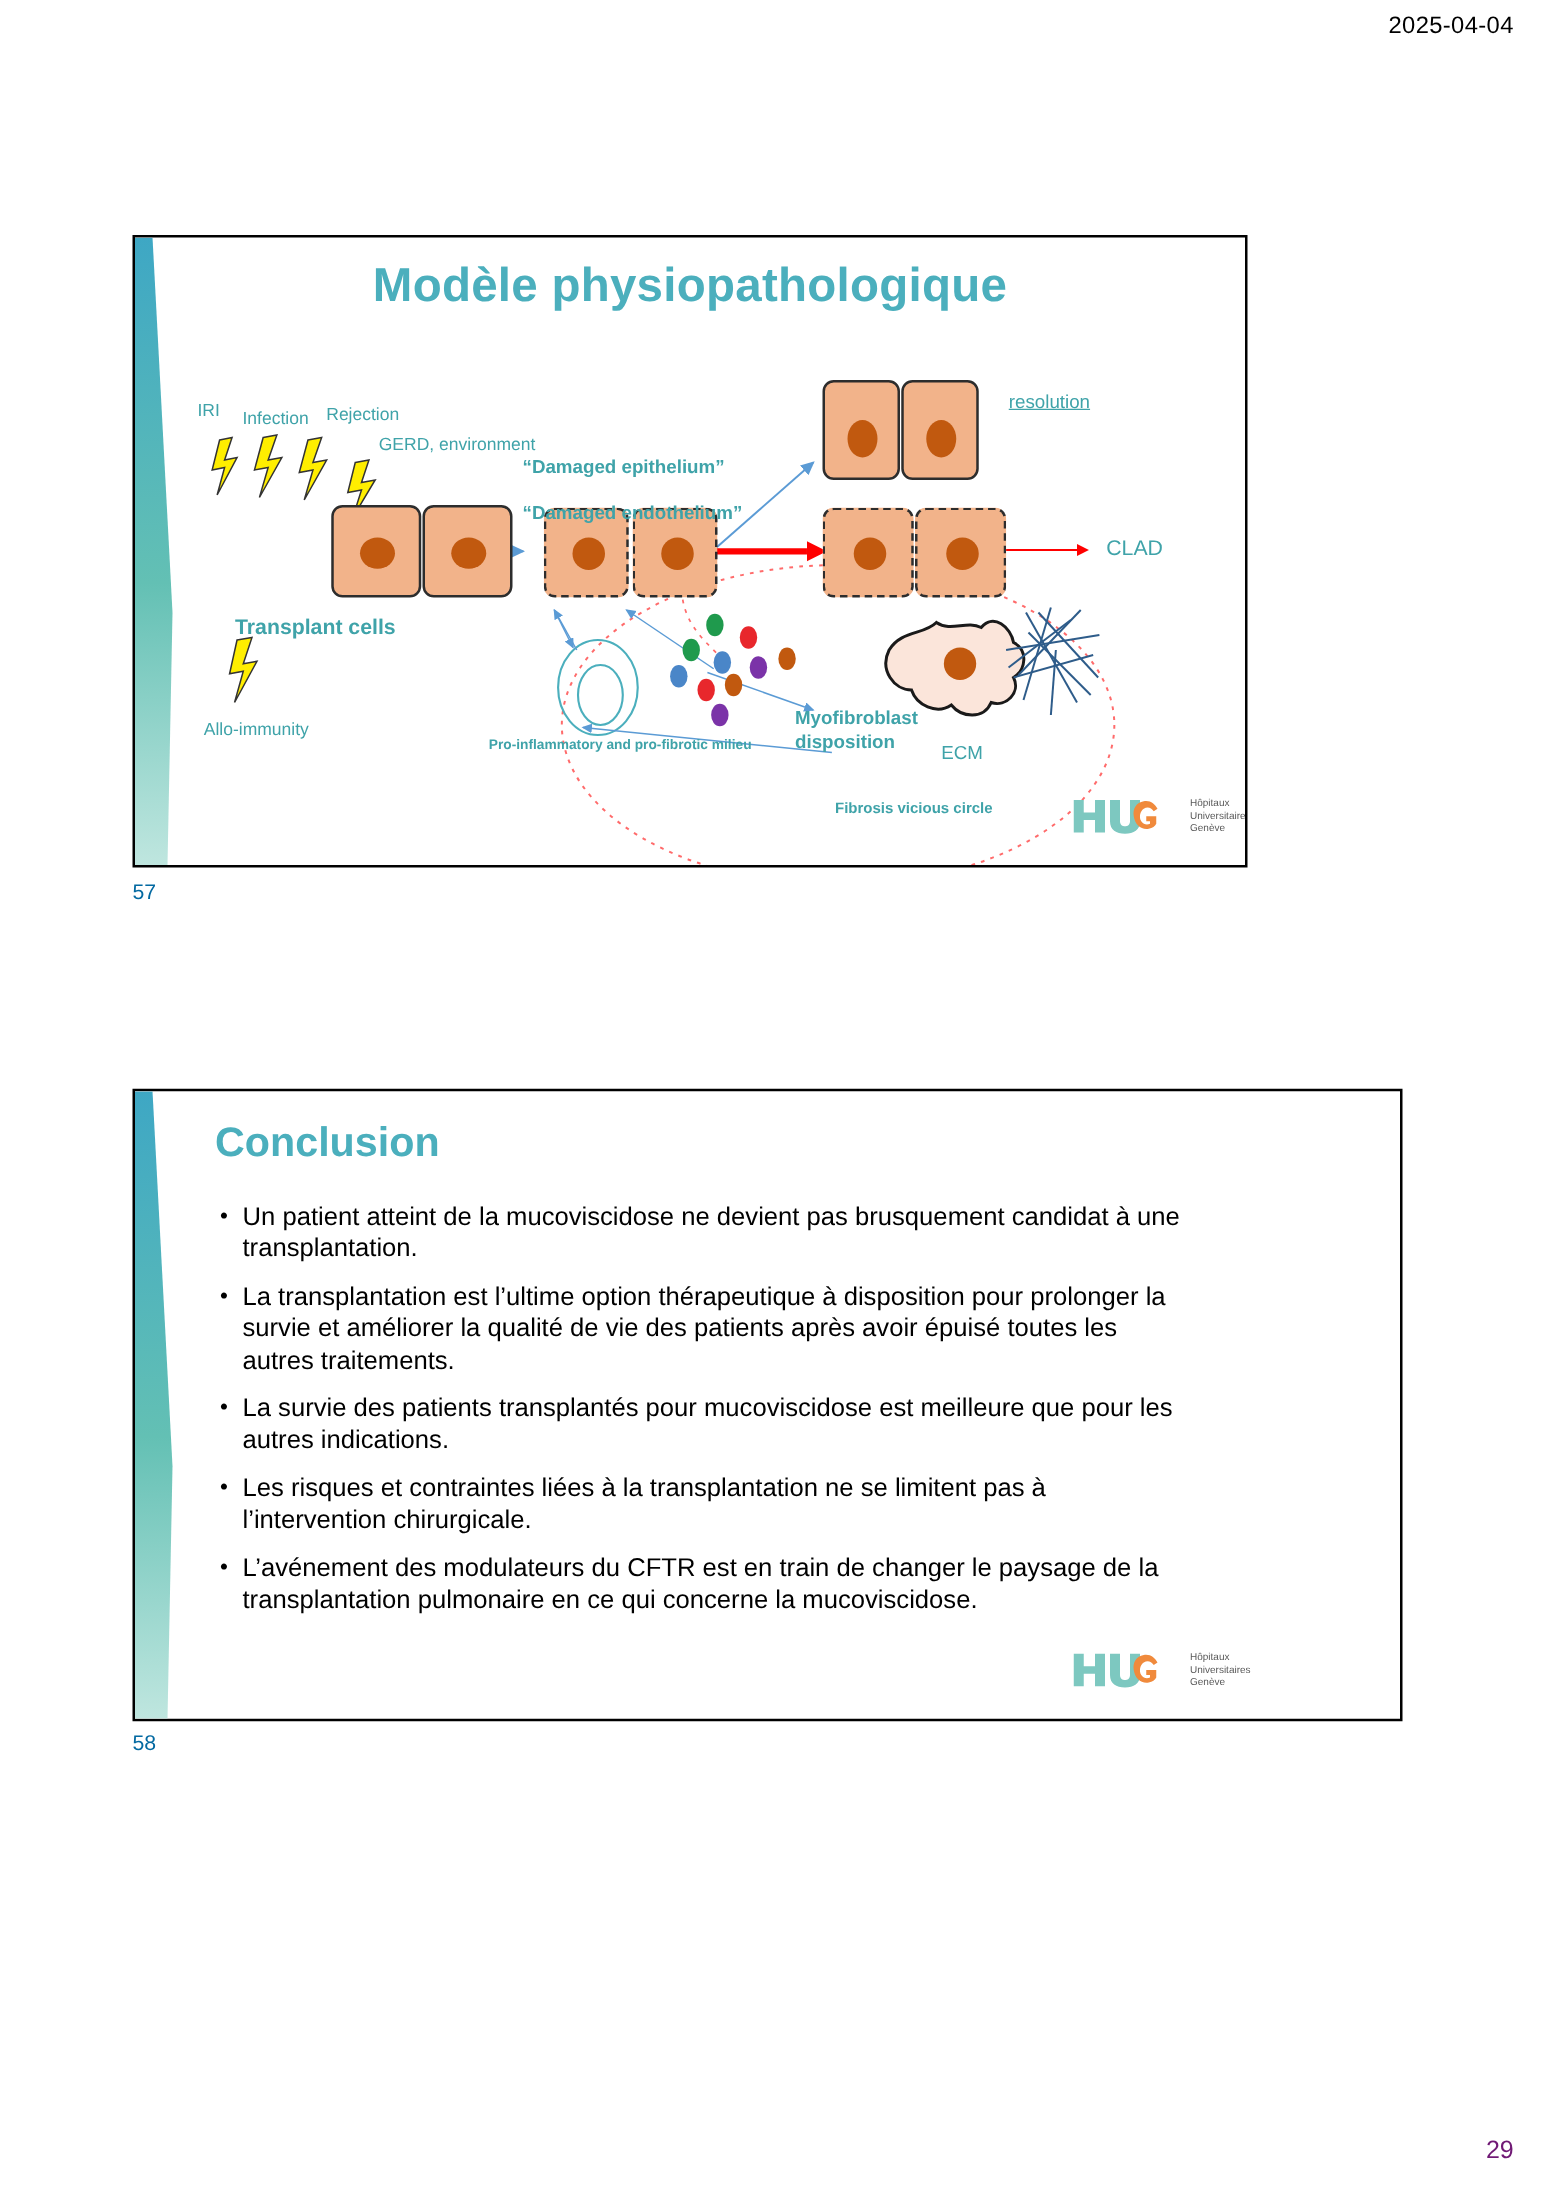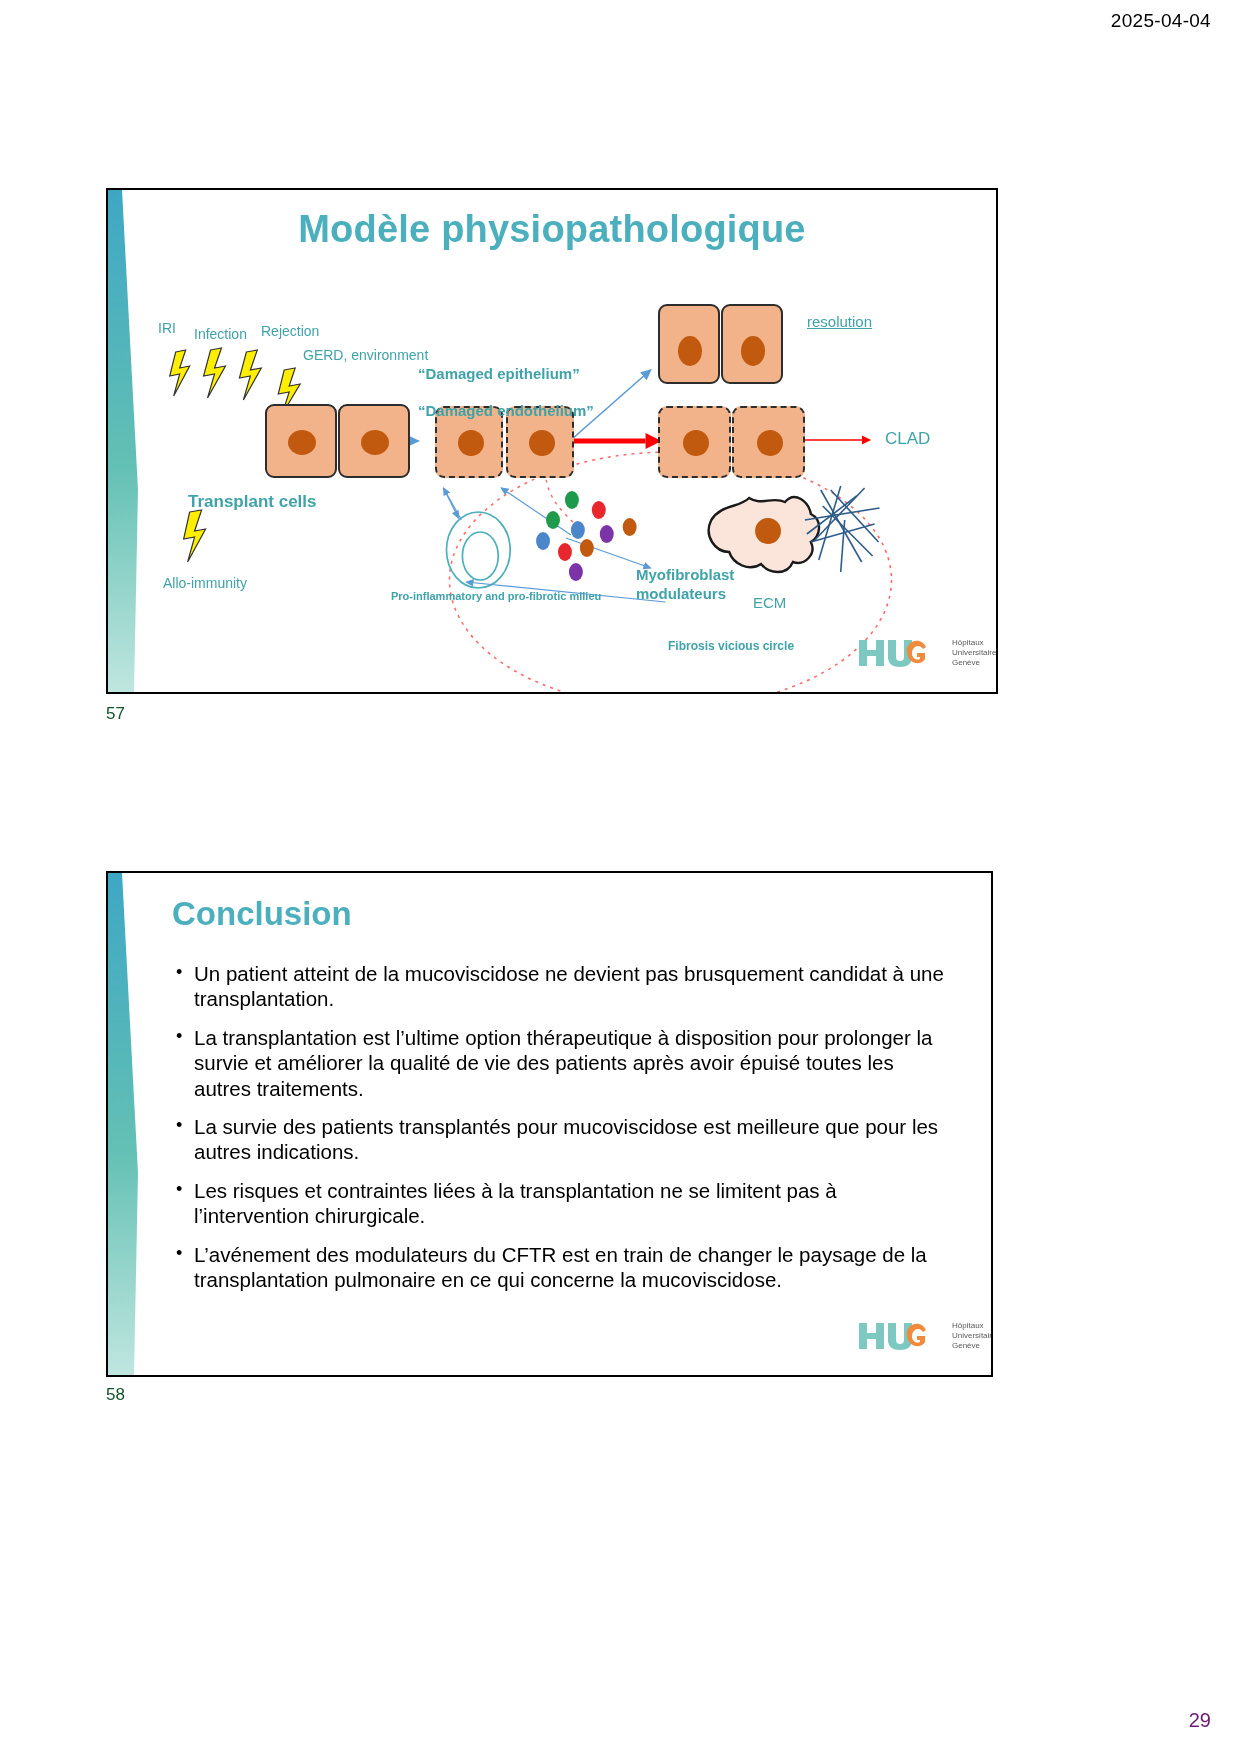--- a/index.html
+++ b/index.html
@@ -28,35 +28,35 @@
   .page-number {
     position: absolute;
     bottom: 22px;
     right: 30px;
     font-size: 20px;
     color: #701a75;
   }
   .slide-number {
     position: absolute;
     font-size: 17px;
-    color: #14532d;
+    color: #0369a1;
   }
   #slide-num-57 { left: 106px; top: 704px; }
   #slide-num-58 { left: 106px; top: 1385px; }
 
   
   .slide {
     position: absolute;
     border: 2px solid #000;
     background: #fff;
     overflow: hidden;
     box-sizing: border-box;
   }
   #slide-57 { left: 106px; top: 188px;  width: 892px; height: 506px; }
-  #slide-58 { left: 106px; top: 871px;  width: 887px; height: 506px; }
+  #slide-58 { left: 106px; top: 871px;  width: 1016px; height: 506px; }
 
   
   .wedge {
     position: absolute;
     left: 0; top: 0;
     width: 70px; height: 100%;
     pointer-events: none;
   }
 
   
@@ -277,21 +277,21 @@
   <div class="lbl" style="left:55px; top:385px; font-size:14px;">Allo-immunity</div>
 
   <div class="lbl bold" style="left:310px; top:175px; font-size:15px;">“Damaged epithelium”</div>
   <div class="lbl bold" style="left:310px; top:196px; font-size:15px;margin-top:16px;">“Damaged endothelium”</div>
 
   <div class="lbl" style="left:699px; top:123px; font-size:15px;text-decoration:underline;">resolution</div>
   <div class="lbl" style="left:777px; top:239px; font-size:17px;">CLAD</div>
 
   <div class="lbl bold" style="left:283px; top:400px; font-size:11px;">Pro-inflammatory and pro-fibrotic milieu</div>
   <div class="lbl bold" style="left:528px; top:376px; font-size:15px;">Myofibroblast</div>
-  <div class="lbl bold" style="left:528px; top:395px; font-size:15px;">modulateurs</div>
+  <div class="lbl bold" style="left:528px; top:395px; font-size:15px;">disposition</div>
   <div class="lbl" style="left:645px; top:404px; font-size:15px;">ECM</div>
   <div class="lbl bold" style="left:560px; top:450px; font-size:12px;">Fibrosis vicious circle</div>
 
   <div class="hug-logo" style="left:748px; top:448px;">
     <svg width="72" height="30" viewBox="0 0 72 30">
       <path d="M3,2 L11,2 L11,12 L20,12 L20,2 L28,2 L28,28 L20,28 L20,18 L11,18 L11,28 L3,28 Z" fill="#7DC8C0"></path>
       <path d="M32,2 L40,2 L40,19 C40,22 42,23 44,23 C46,23 48,22 48,19 L48,2 L56,2 L56,19 C56,26 51,29 44,29 C37,29 32,26 32,19 Z" fill="#7DC8C0"></path>
       <path d="M70,9 C68,5 64,2 59,3 C53,4 50,9 51,15 C52,22 57,26 63,25 C66,24.5 68,23 69,21 L69,15 L61,15 L61,19 L64,19 L64,21 C62,22 59,22 57,19 C55,16 56,11 59,9 C62,7 65,8 67,11 Z" fill="#F08A3C"></path>
     </svg>
     <div class="hug-text">

